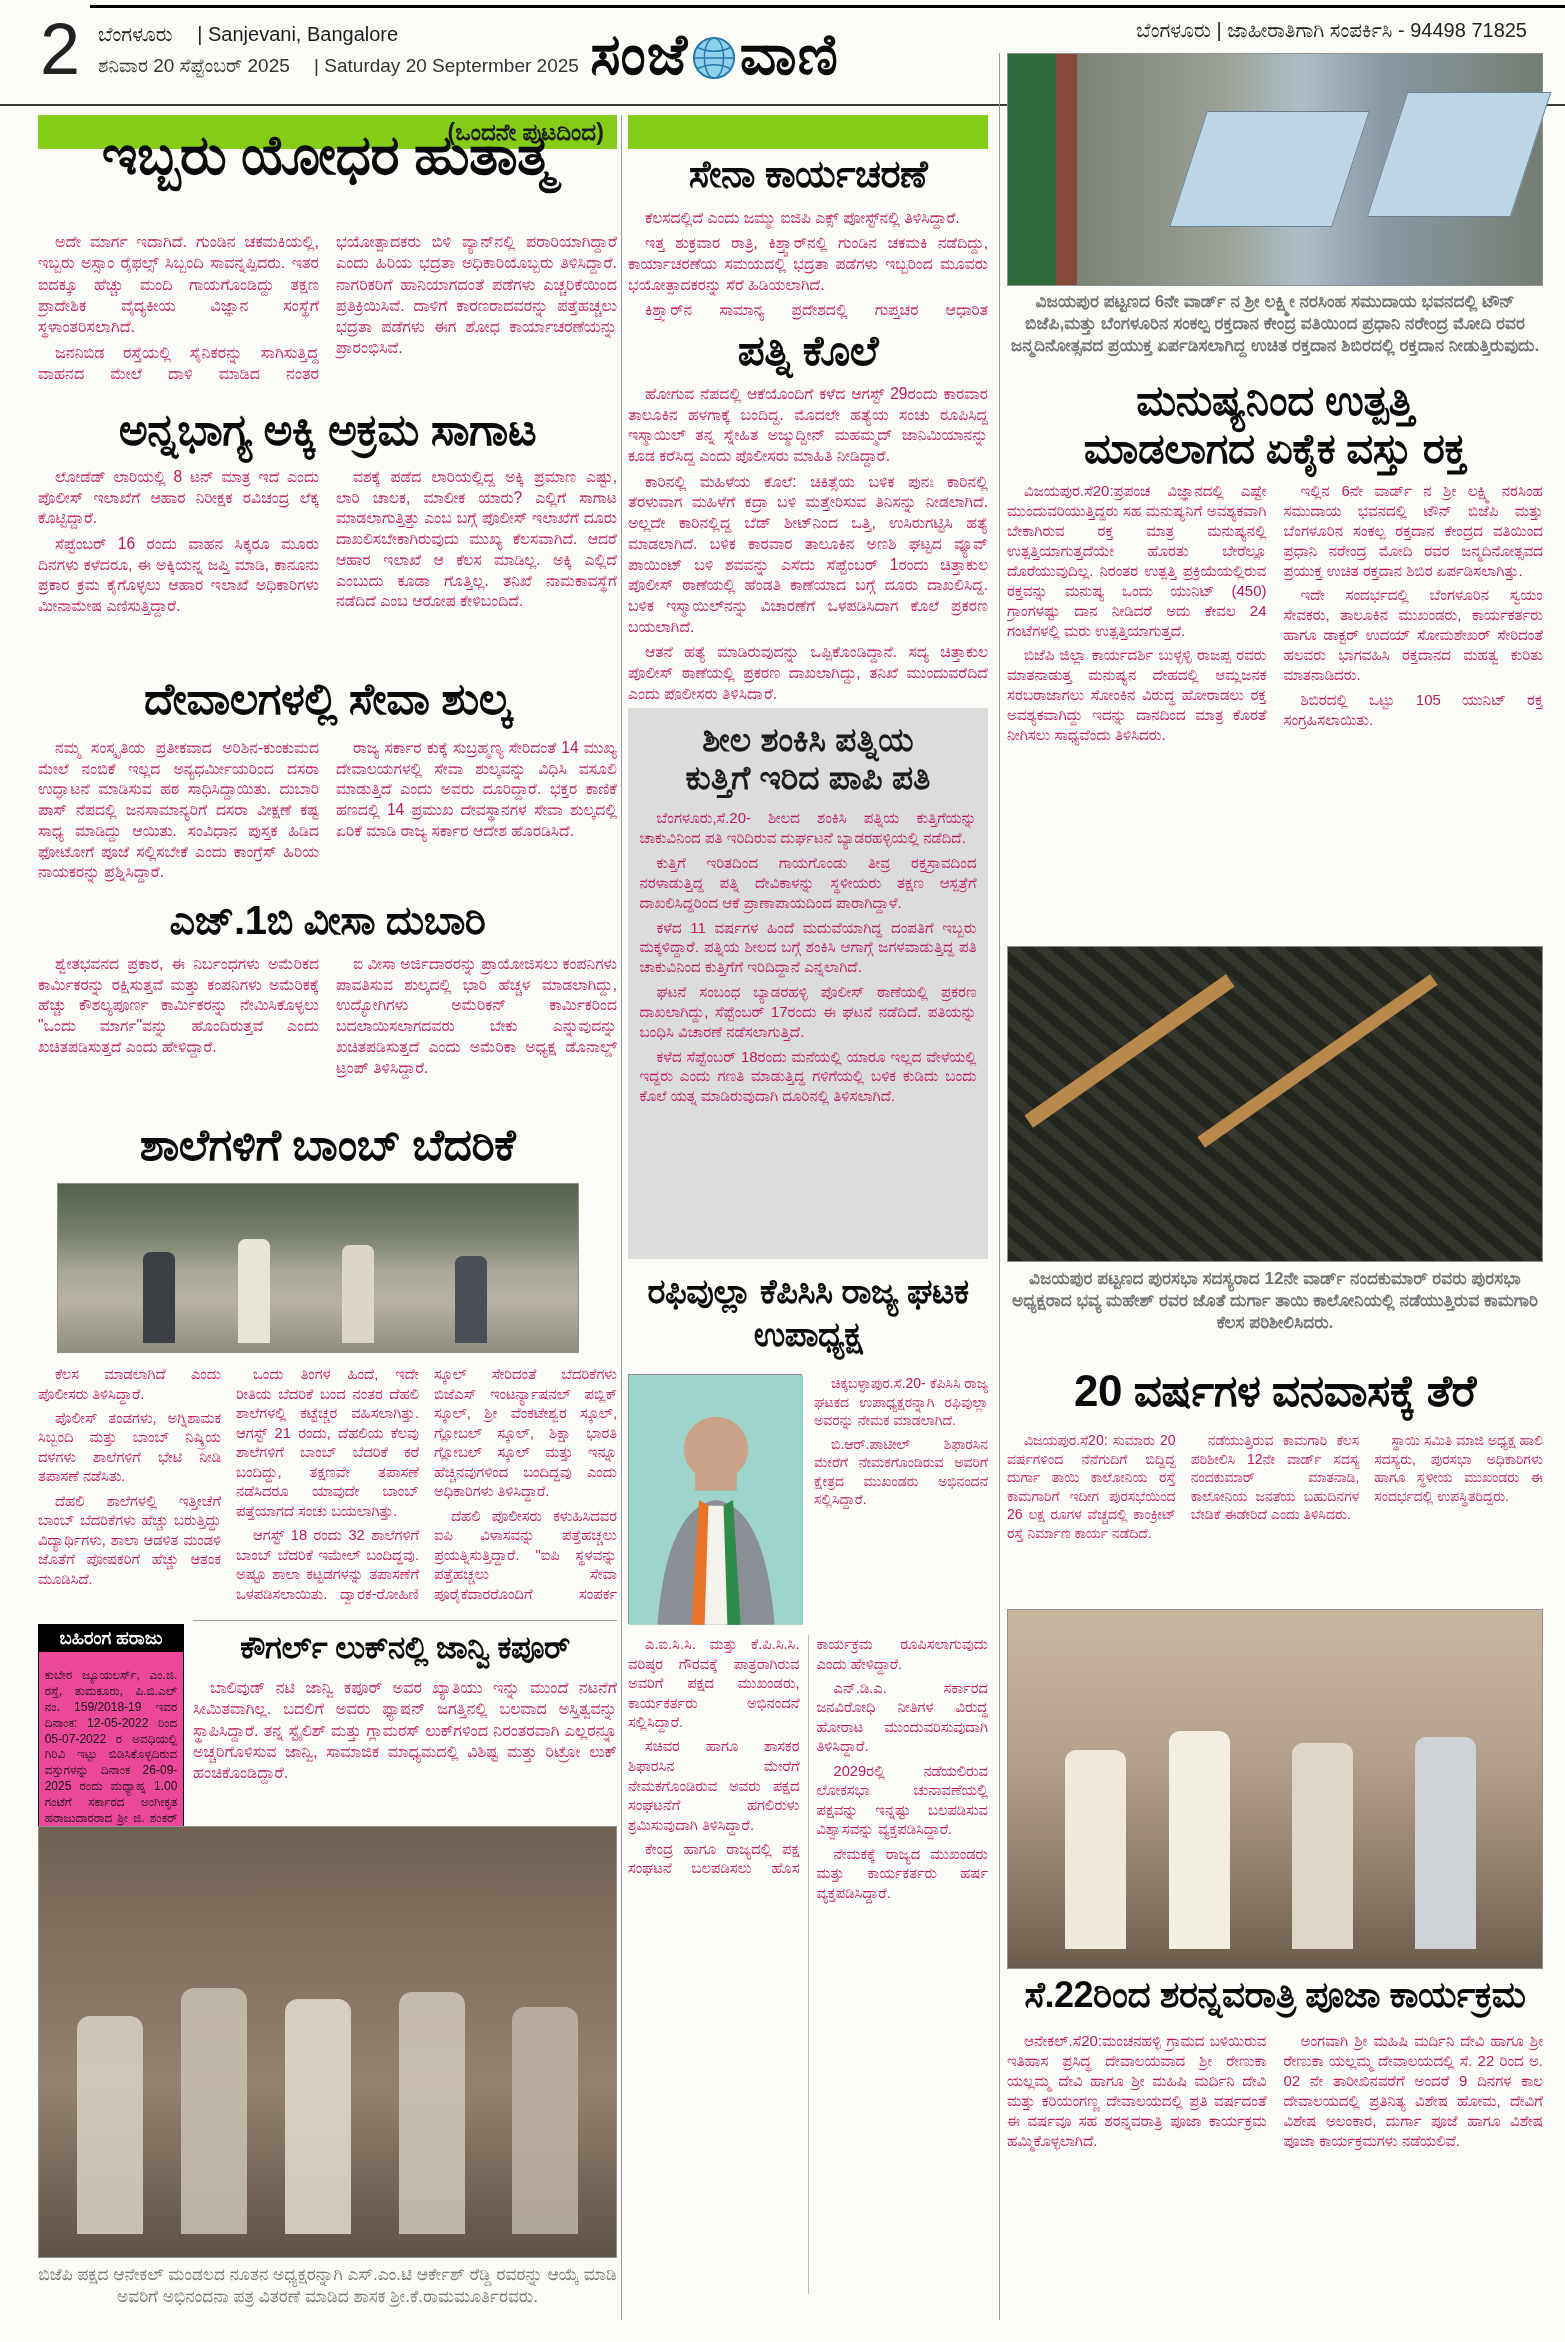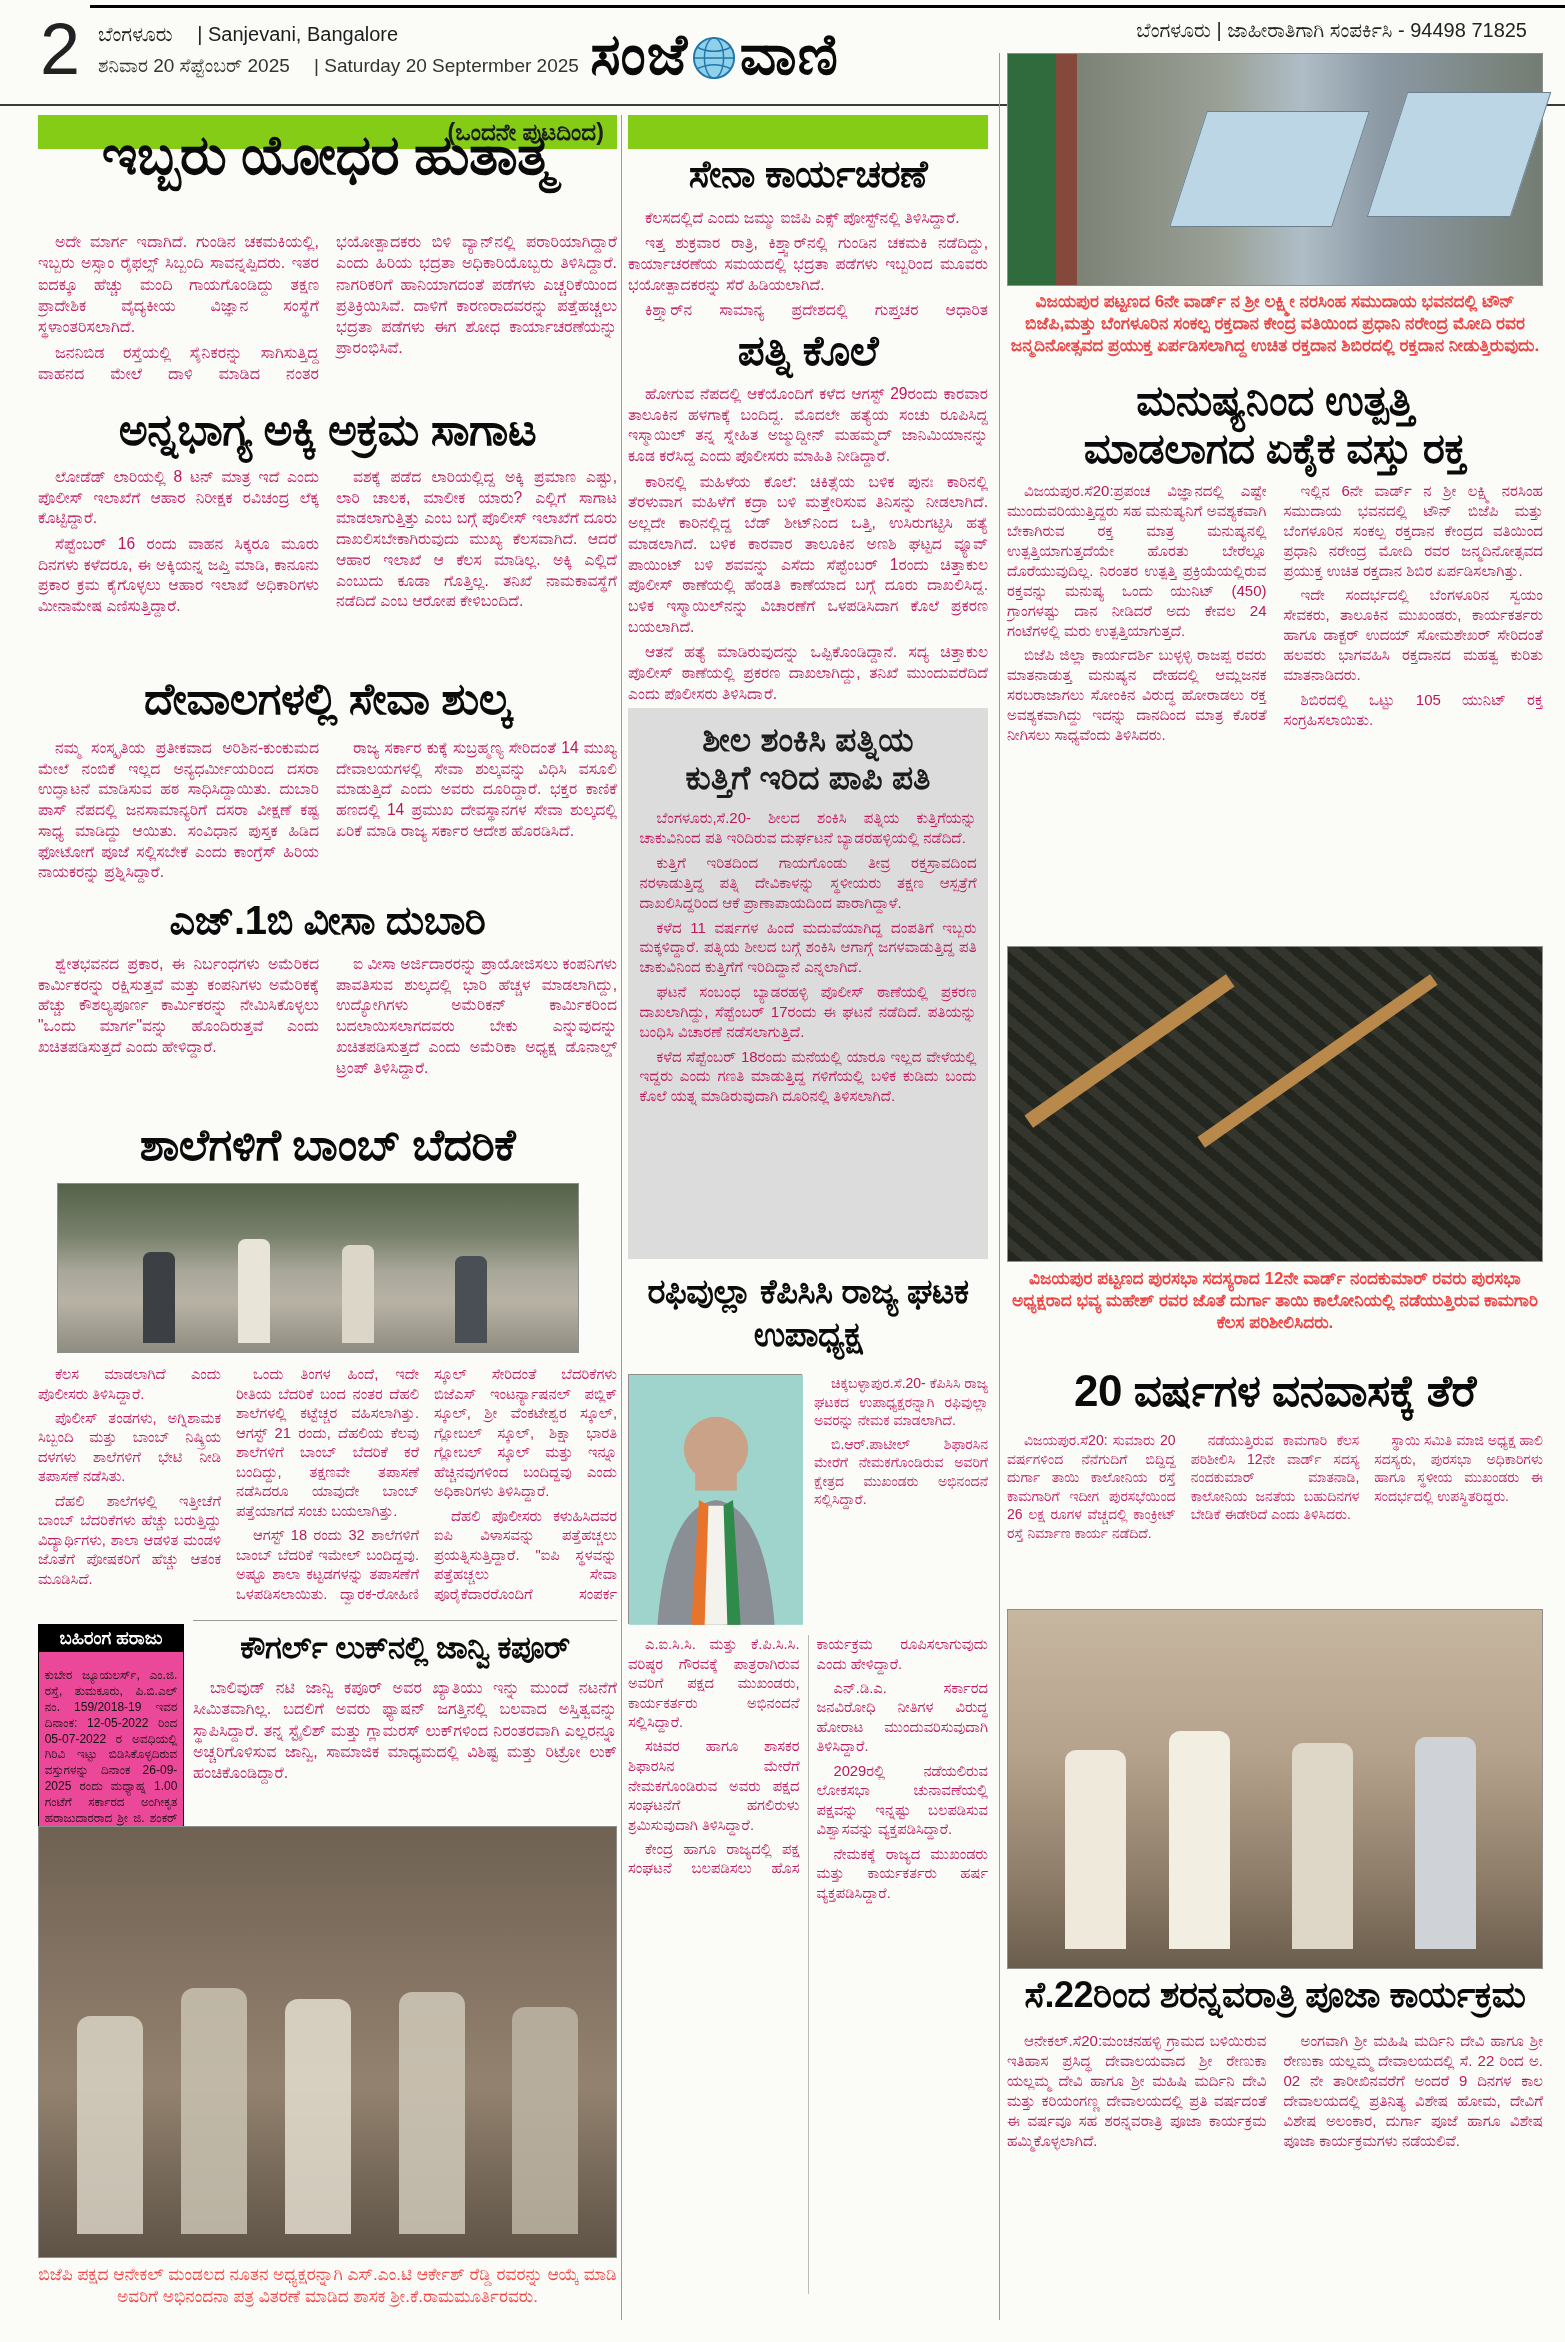--- a/index.html
+++ b/index.html
@@ -27,21 +27,21 @@
   .vd2{left:999px;top:53px;height:2267px;}
   
   .hl{text-align:center;font-weight:800;color:#0b0b0b;line-height:1.05;letter-spacing:-0.5px;}
   .bd{font-size:15.6px;line-height:1.33;text-align:justify;overflow:hidden;color:#be185d;}
   .bd p{margin:0 0 4.7px;text-indent:17px;}
   .cols2{column-count:2;column-gap:17px;}
   .cols3{column-count:3;column-gap:15px;}
   .rule-cols{column-rule:0.9px solid #bbb;}
   
   .ph{border:0.9px solid #8f8f8f;}
-  .cap{text-align:center;font-size:17px;line-height:1.3;color:#ef4444;overflow:hidden;}
+  .cap{text-align:center;font-size:17px;line-height:1.3;color:#737373;overflow:hidden;}
   
   .hl-martyrs{left:38px;top:127px;width:579px;font-size:55px;}
   .bd-martyrs{left:38px;top:231px;width:579px;height:172px;font-size:16px;}
   .hl-rice{left:38px;top:407px;width:579px;font-size:44px;}
   .bd-rice{left:38px;top:467px;width:579px;height:201px;}
   .hl-temple{left:38px;top:676px;width:579px;font-size:44px;}
   .bd-temple{left:38px;top:738px;width:579px;height:155px;}
   .hl-visa{left:38px;top:899px;width:579px;font-size:40px;}
   .bd-visa{left:38px;top:954px;width:579px;height:163px;}
   .hl-bomb{left:38px;top:1122px;width:579px;font-size:44px;}

